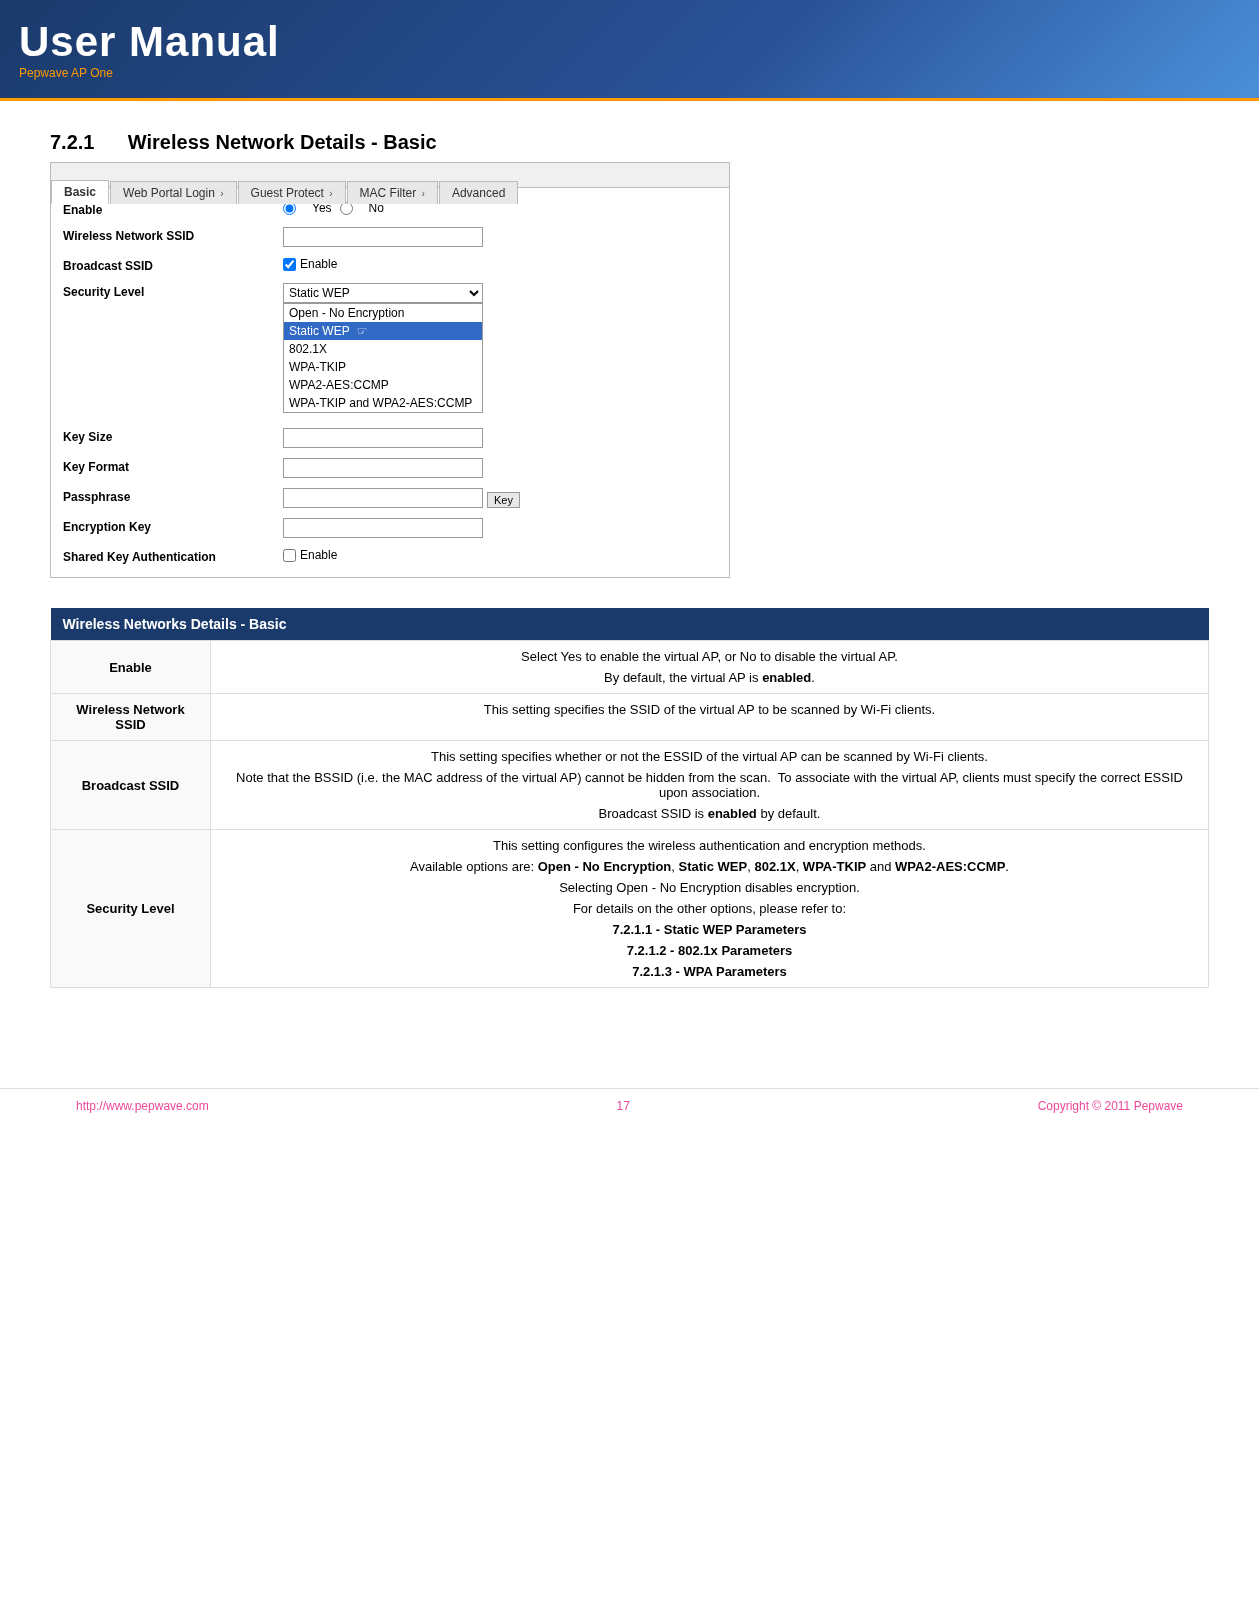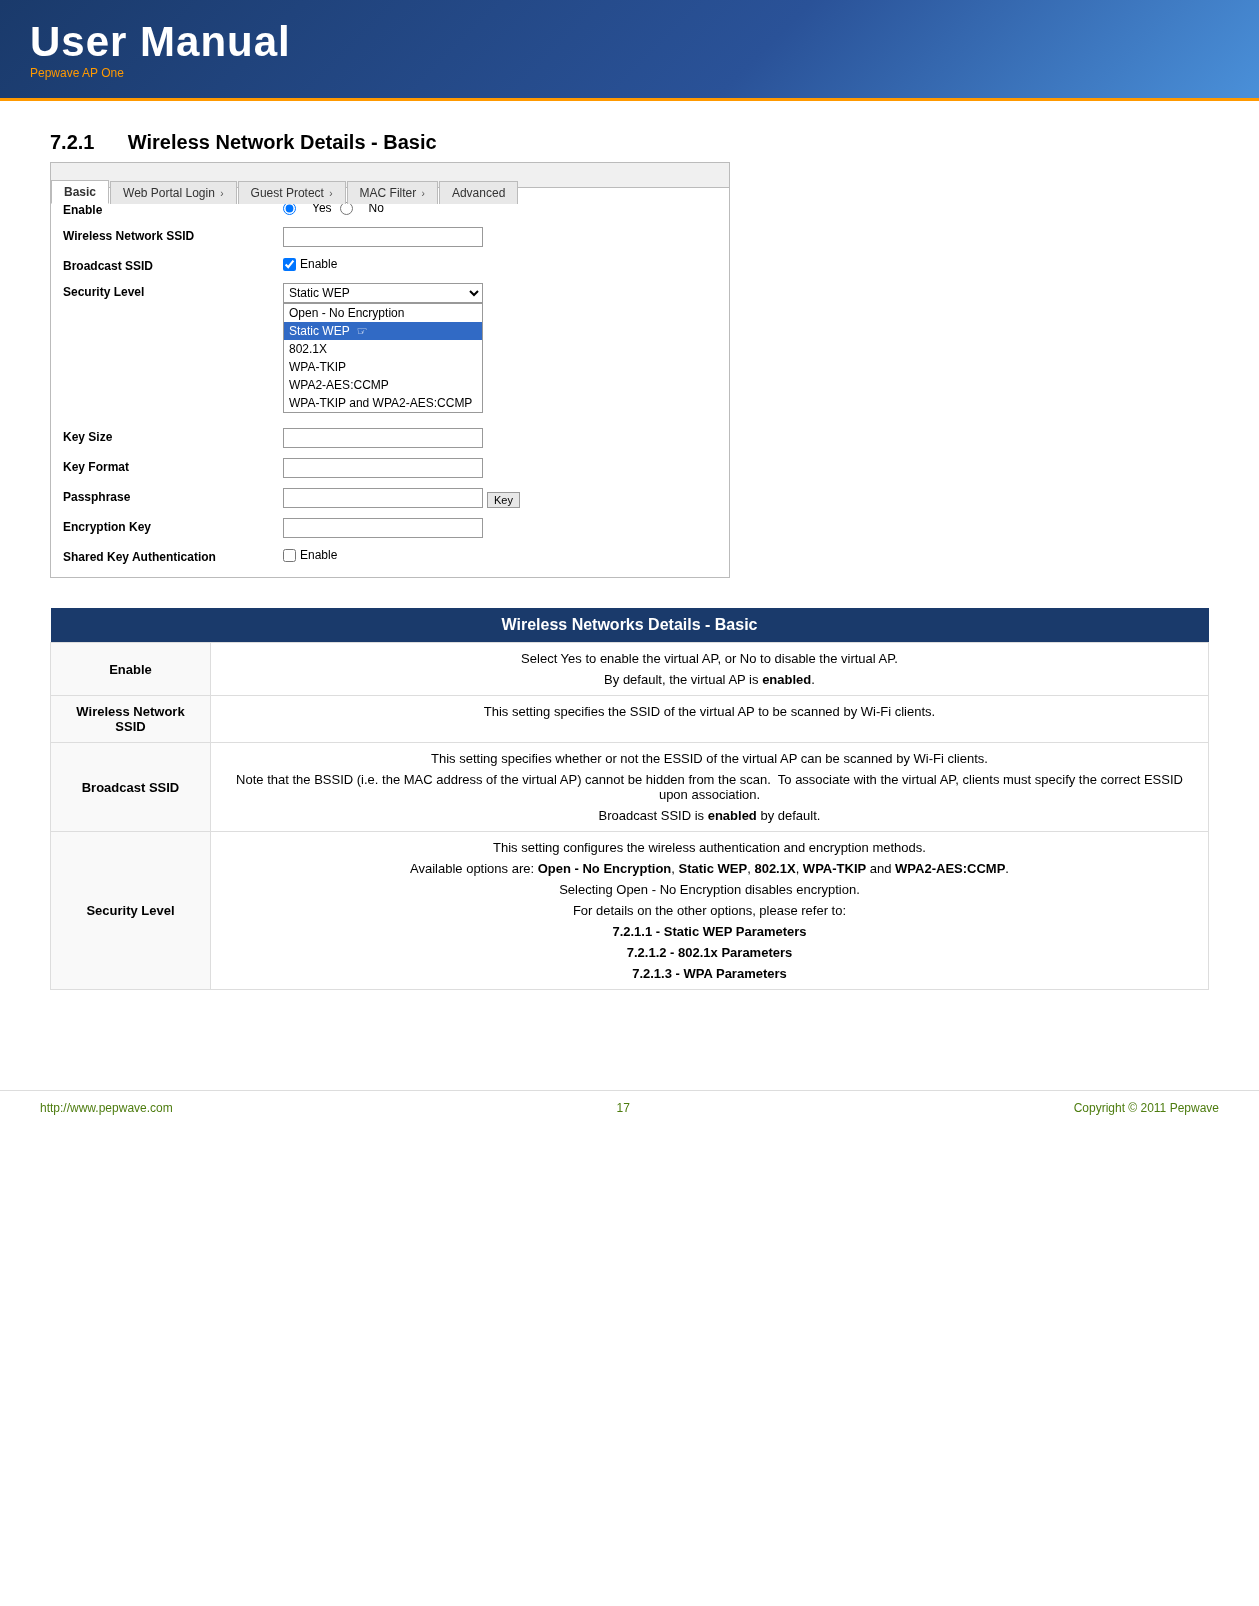--- a/index.html
+++ b/index.html
@@ -8,21 +8,21 @@
       font-size: 13px;
       background: #fff;
       width: 1259px;
       min-height: 1606px;
       color: #000;
     }
 
     
     .header {
       background: linear-gradient(135deg, #1a3a6b 0%, #2a5298 60%, #4a90d9 100%);
-      padding: 18px 30px 18px 30px;
+      padding: 18px 30px 18px 19px;
       border-bottom: 3px solid #f90;
     }
     .header-title {
       font-size: 42px;
       font-weight: bold;
       color: #fff;
       font-family: Arial, sans-serif;
       letter-spacing: 1px;
     }
     .header-subtitle {
@@ -177,23 +177,23 @@
 
     
     .desc-table {
       width: 100%;
       border-collapse: collapse;
       margin-bottom: 30px;
     }
     .desc-table thead tr th {
       background: #1a3a6b;
       color: #fff;
-      font-size: 16px;
-      font-weight: bold;
-      text-align: center;
+      font-size: 14px;
+      font-weight: bold;
+      text-align: left;
       padding: 8px 12px;
     }
     .desc-table tbody tr td {
       padding: 8px 12px;
       vertical-align: top;
       border: 1px solid #ddd;
       font-size: 13px;
       text-align: center;
     }
     .desc-table tbody tr td:first-child {
@@ -379,17 +379,17 @@
           <div class="desc-para"><span class="bold">7.2.1.1 - Static WEP Parameters</span></div>
           <div class="desc-para"><span class="bold">7.2.1.2 - 802.1x Parameters</span></div>
           <div class="desc-para"><span class="bold">7.2.1.3 - WPA Parameters</span></div>
         </td>
       </tr>
     </tbody>
   </table>
 
 </div>
 
-<div style="position: relative; margin-top: 40px; padding: 10px 40px; border-top: 1px solid #ddd; display: flex; justify-content: space-between; font-size: 12px; color: #4d7c0f;">
+<div style="position: relative; margin-top: 40px; padding: 10px 76px; border-top: 1px solid #ddd; display: flex; justify-content: space-between; font-size: 12px; color: #ec4899;">
   <span>http://www.pepwave.com</span>
   <span>17</span>
   <span>Copyright © 2011 Pepwave</span>
 </div>
 
 </body></html>

